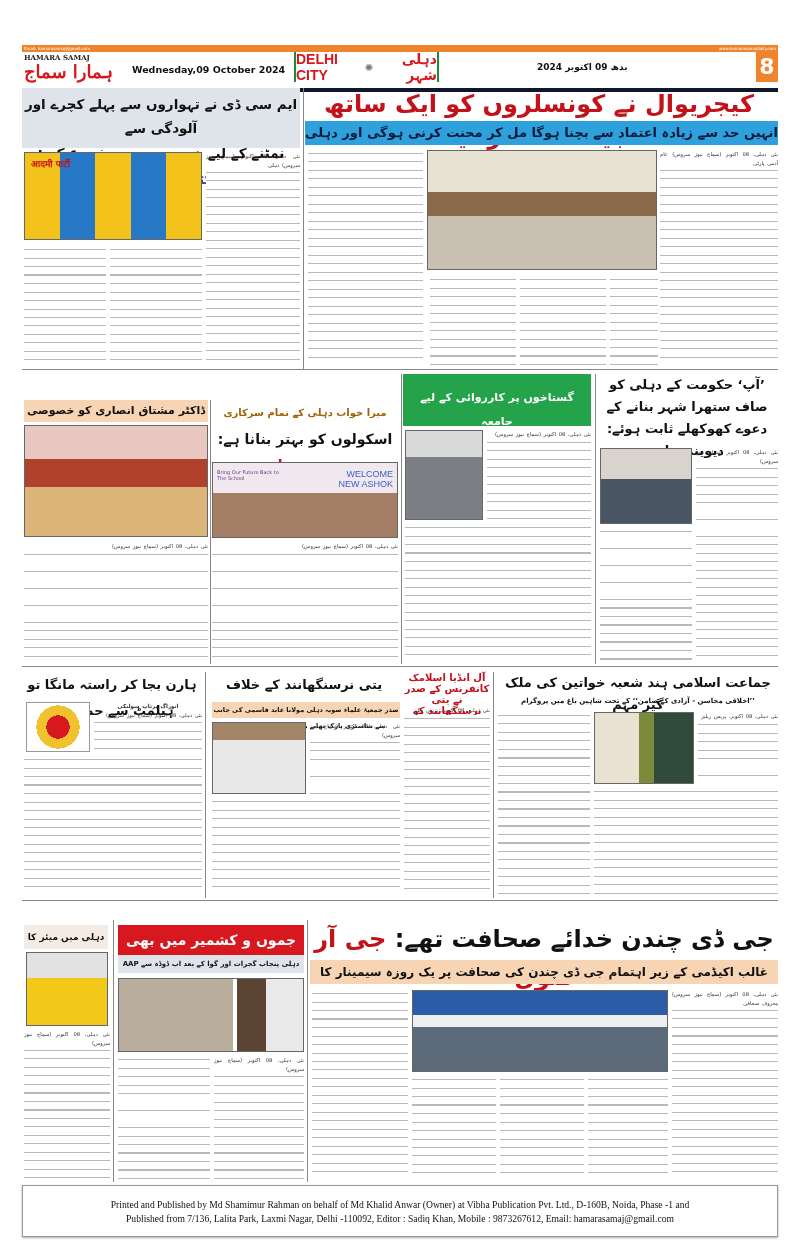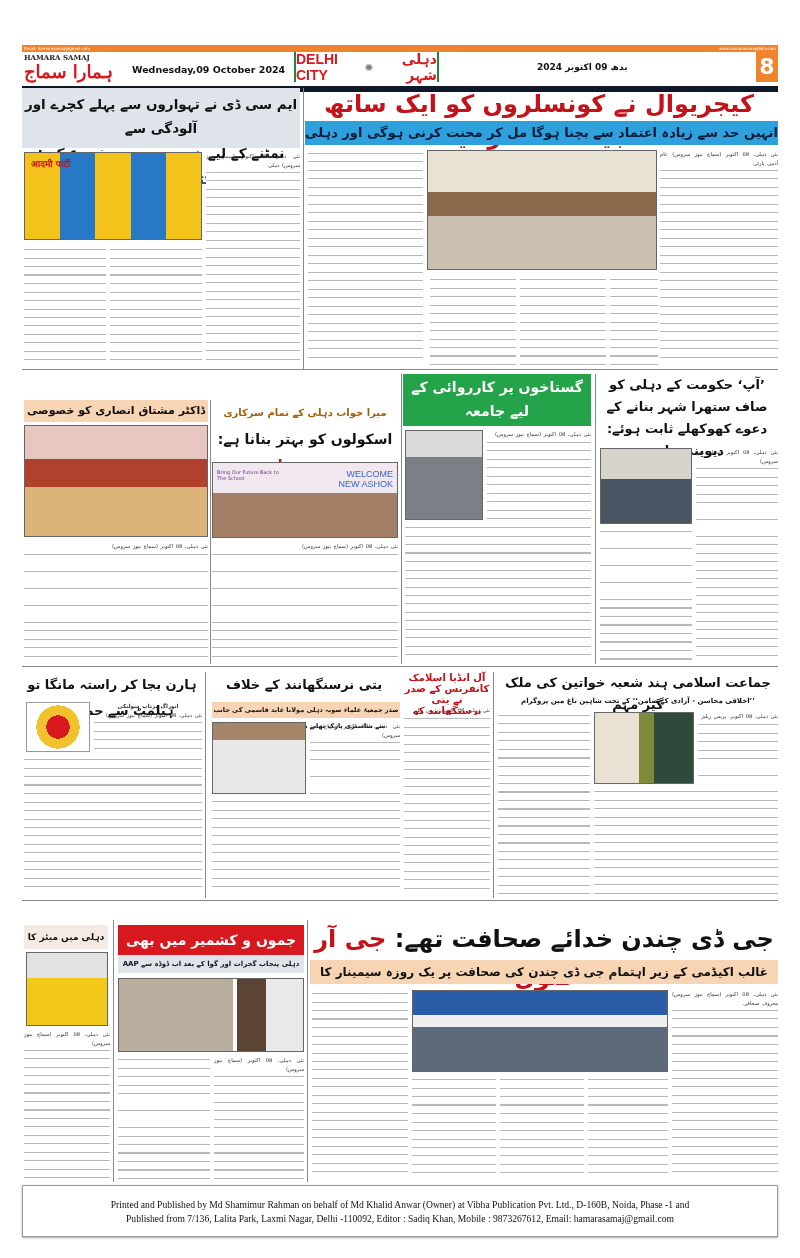--- a/index.html
+++ b/index.html
@@ -1,21 +1,21 @@
 <!DOCTYPE html>
 <html><head>
 <meta charset="utf-8">
 <style>
 *{box-sizing:border-box;margin:0;padding:0}
 body{width:800px;height:1258px;background:#fff;font-family:"DejaVu Sans",sans-serif;position:relative;overflow:hidden}
 .abs{position:absolute}
 .topbar{left:22px;top:45px;width:756px;height:7px;background:#f0842c;color:#fff;font-size:4px;line-height:7px}
 .topbar .email{position:absolute;left:2px}
 .topbar .web{position:absolute;right:2px}
-.masthead{left:22px;top:52px;width:756px;height:40px;border-bottom:6px solid #0f172a}
+.masthead{left:22px;top:52px;width:756px;height:40px;border-bottom:4px solid #0f172a}
 .logo-en{position:absolute;left:2px;top:1px;font-size:7px;font-weight:bold;color:#222;font-family:"DejaVu Serif",serif}
 .logo-ur{position:absolute;left:2px;top:9px;font-size:18px;font-weight:bold;color:#d7191f;direction:rtl;font-family:"DejaVu Serif",serif}
 .date-en{position:absolute;left:110px;top:12px;font-size:9.5px;font-weight:bold;color:#111}
 .sec{position:absolute;left:272px;top:0;width:145px;height:30px;border-left:2px solid #1d8a3a;border-right:2px solid #1d8a3a;display:flex;align-items:center;justify-content:center;gap:16px}
 .sec .en{font-size:14px;font-weight:bold;color:#d7191f;font-family:"Liberation Sans",sans-serif}
 .sec .star{color:#777;font-size:10px}
 .sec .ur{font-size:14px;font-weight:bold;color:#d7191f}
 .date-ur{position:absolute;left:515px;top:10px;font-size:9px;font-weight:bold;color:#111;direction:rtl}
 .pageno{position:absolute;right:0;top:0;width:22px;height:30px;background:#f0842c;color:#fff;font-size:22px;font-weight:bold;text-align:center;line-height:30px}
 .ur{direction:rtl;font-family:"DejaVu Sans",sans-serif}
@@ -87,21 +87,21 @@
 
 <div class="abs ur hl-blk" style="left:596px;top:374px;width:182px;height:68px;font-size:13px;line-height:22px;text-align:center">’آپ‘ حکومت کے دہلی کو صاف ستھرا شہر بنانے کے دعوے کھوکھلے ثابت ہوئے: دیویندر یادو</div>
 <div class="photo" style="left:600px;top:448px;width:92px;height:76px;background:linear-gradient(180deg,#d8d3cc 0 40%,#4a5564 40%)"></div>
 <div class="col" style="left:696px;top:448px;width:82px;height:215px">
   <div class="txt">نئی دہلی، 08 اکتوبر (سماج نیوز سروس)</div>
   <div class="lines" style="height:205px"></div>
 </div>
 <div class="col lines" style="left:600px;top:528px;width:92px;height:135px"></div>
 <div class="rule-v" style="left:595px;top:374px;height:290px"></div>
 
-<div class="abs band-green ur" style="left:403px;top:374px;width:188px;height:52px;font-size:14px;line-height:24px;text-align:center;font-weight:bold;padding-top:1px">
+<div class="abs band-green ur" style="left:403px;top:374px;width:188px;height:52px;font-size:11px;line-height:24px;text-align:center;font-weight:bold;padding-top:12px">
   <div>گستاخوں پر کارروائی کے لیے جامعہ</div>
   <div>حضرت نظام الدین اجلاس کی تیاری میں</div>
 </div>
 <div class="photo" style="left:405px;top:430px;width:78px;height:90px;background:linear-gradient(180deg,#d9d9d9 0 30%,#7c7f86 30%)"></div>
 <div class="col" style="left:487px;top:430px;width:104px;height:90px">
   <div class="txt">نئی دہلی، 08 اکتوبر (سماج نیوز سروس)</div>
   <div class="lines" style="height:80px"></div>
 </div>
 <div class="col lines" style="left:405px;top:524px;width:186px;height:138px"></div>
 

